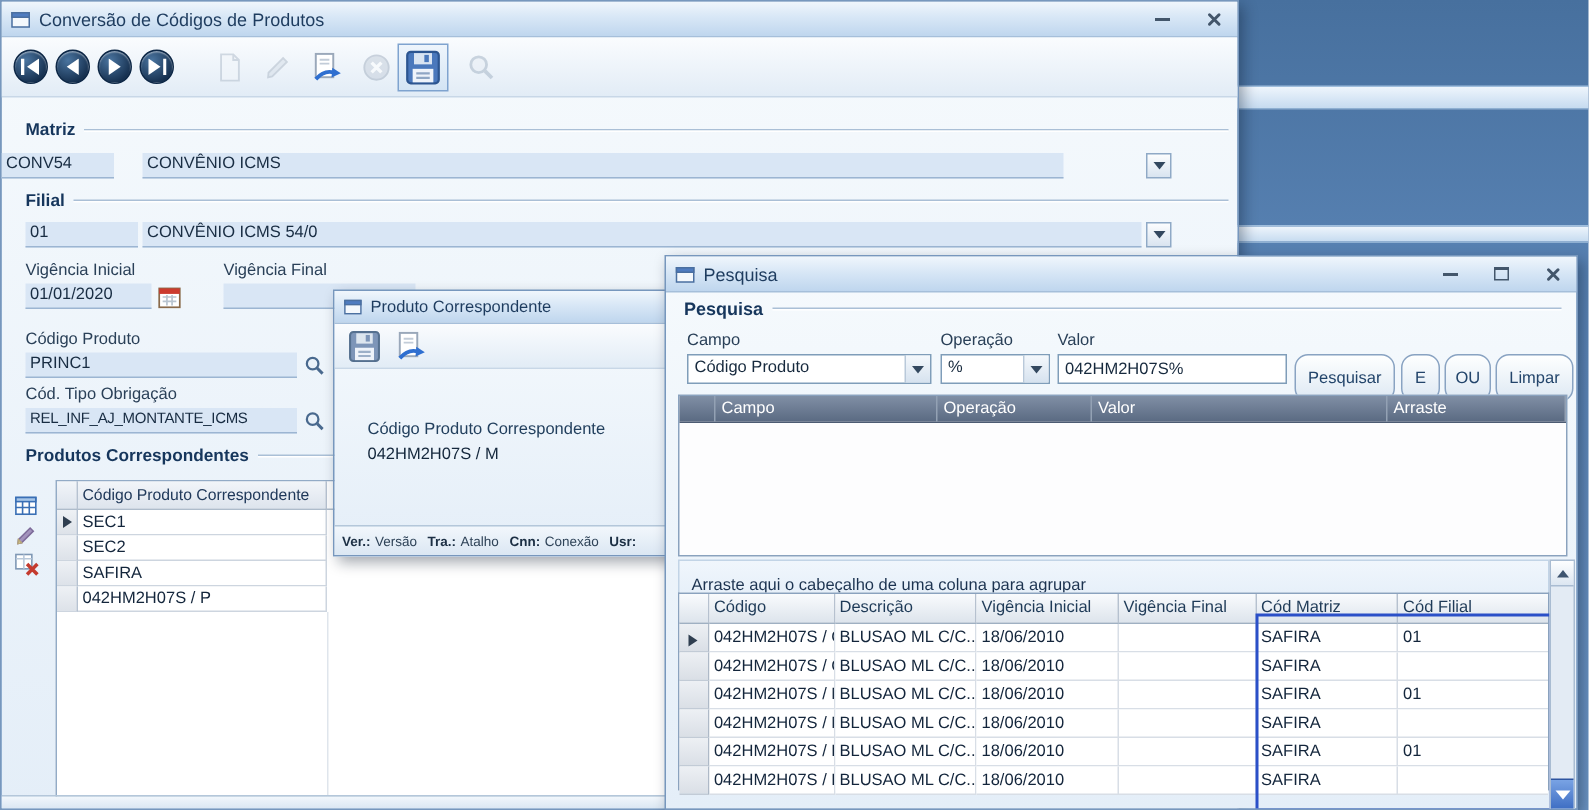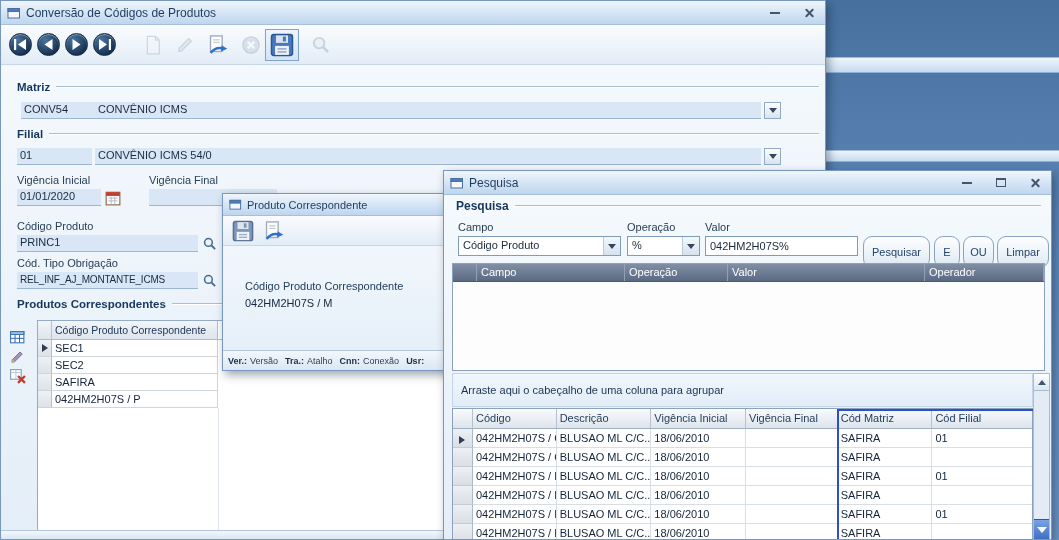--- a/index.html
+++ b/index.html
@@ -178,22 +178,22 @@
           <circle cx="6.5" cy="6.5" r="4.2" fill="#e8eef5" stroke="#9fb0c2" stroke-width="1.5"></circle>
           <line x1="9.8" y1="9.8" x2="13.6" y2="13.6" stroke="#9fb0c2" stroke-width="2"></line>
         </svg>
     </span>
   </div>
 
   <div class="section" style="left:16px;top:80px;width:802px">
     <span class="st">Matriz</span>
       <span class="rule"></span>
   </div>
-  <div class="field" style="left:20px;top:101px;width:75px">CONV54</div>
-  <div class="field" style="left:94px;top:101px;width:666px">CONVÊNIO ICMS</div>
+  <div class="field" style="left:0;top:101px;width:75px">CONV54</div>
+  <div class="field" style="left:94px;top:101px;width:614px">CONVÊNIO ICMS</div>
   <span class="combobtn" style="left:763px;top:101px">
       <span class="tridown"></span>
     </span>
 
   <div class="section" style="left:16px;top:127px;width:802px">
     <span class="st">Filial</span>
       <span class="rule"></span>
   </div>
   <div class="field" style="left:16px;top:147px;width:75px">01</div>
   <div class="field" style="left:94px;top:147px;width:666px">CONVÊNIO ICMS 54/0</div>
@@ -399,29 +399,29 @@
   <div class="btn" style="left:490px;top:65px;width:26px">E</div>
   <div class="btn" style="left:519px;top:65px;width:31px">OU</div>
   <div class="btn" style="left:553px;top:65px;width:52px">Limpar</div>
 
   <div class="fgrid" style="left:8px;top:92px;width:593px;height:108px">
     <div class="fh">
       <span class="fc fsel"></span>
       <span class="fc fc0">Campo</span>
       <span class="fc fc1">Operação</span>
       <span class="fc fc2">Valor</span>
-      <span class="fc fc3">Operador</span>
+      <span class="fc fc3">Arraste</span>
     </div>
   </div>
 
   <div class="groupband" style="left:8px;top:202px;width:581px;height:34px">
     <span>Arraste aqui o cabeçalho de uma coluna para agrupar</span>
   </div>
 
-  <div class="rgrid" style="left:8px;top:237px;width:581px;height:132px">
+  <div class="rgrid" style="left:8px;top:224px;width:581px;height:132px">
     <div class="rhdr">
       <span class="hc rc-sel"></span>
       <span class="hc rc0">Código</span>
       <span class="hc rc1">Descrição</span>
       <span class="hc rc2">Vigência Inicial</span>
       <span class="hc rc3">Vigência Final</span>
       <span class="hc rc4">Cód Matriz</span>
       <span class="hc rc5">Cód Filial</span>
     </div>
     <div class="rrow">

